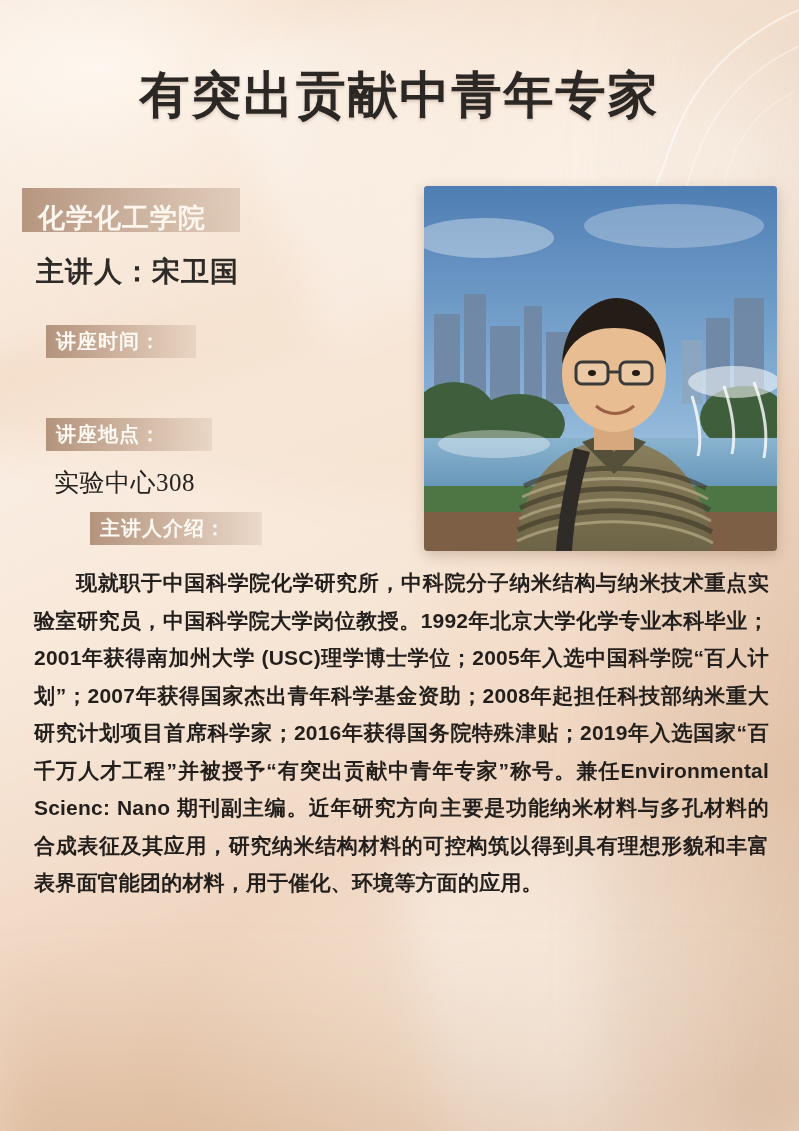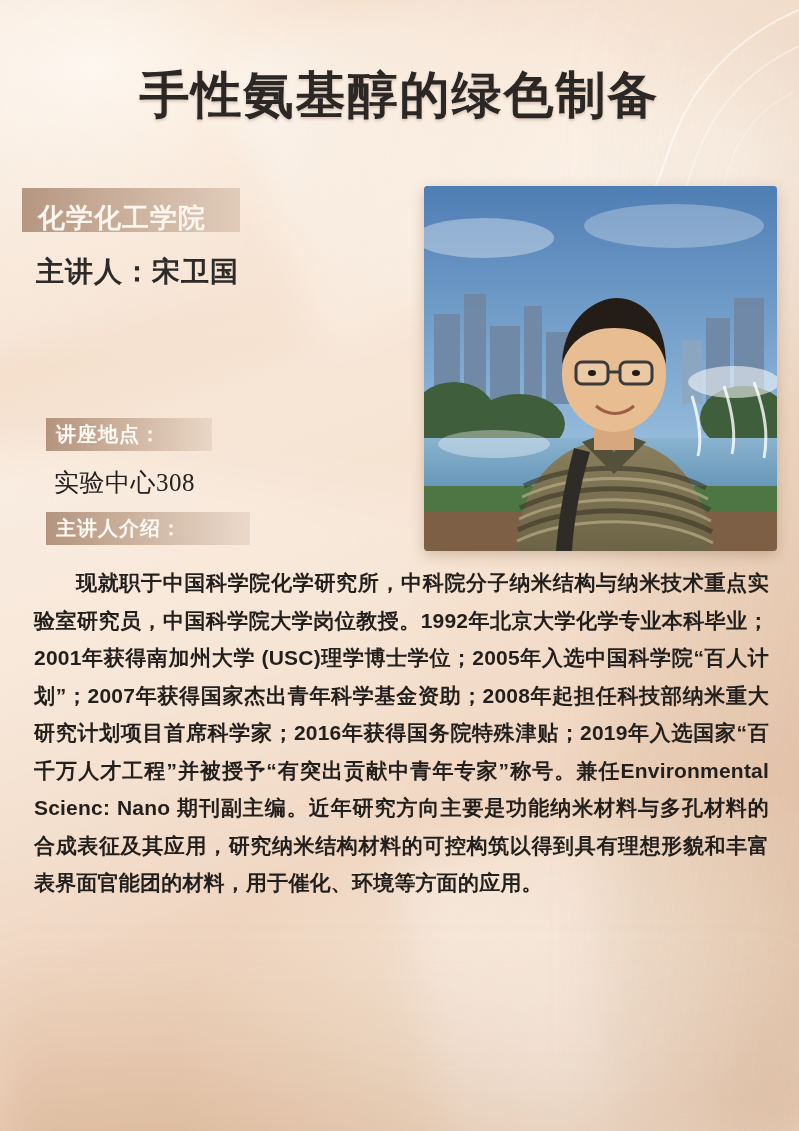--- a/index.html
+++ b/index.html
@@ -130,21 +130,21 @@
     padding: 0 12px 0 10px;
     background: linear-gradient(90deg, rgba(176,143,120,0.95), rgba(205,180,160,0.30));
     color: #fffaf4;
     font-size: 20px;
     font-weight: bold;
     letter-spacing: 1px;
     box-sizing: border-box;
   }
   .tag-time  { top: 325px; width: 150px; }
   .tag-place { top: 418px; width: 166px; }
-  .tag-bio   { top: 512px; width: 204px; }
+  .tag-bio   { top: 512px; width: 172px; margin-left: 44px; }
 
   .value-line {
     position: absolute;
     left: 54px;
     font-size: 25px;
     color: #262220;
     letter-spacing: 0.5px;
   }
   .val-time  { top: 372px; }
   .val-place { top: 466px; }
@@ -189,26 +189,27 @@
   <div class="streak streak-4"></div>
   <div class="shade-right"></div>
   <div class="shade-bottom"></div>
 
   <svg class="swirls" viewBox="0 0 360 360">
     <path d="M360 10 C 290 40, 250 90, 230 150 C 212 205, 190 250, 130 300" fill="none" stroke="rgba(255,255,255,0.75)" stroke-width="2"></path>
     <path d="M360 46 C 300 74, 268 118, 252 172 C 236 226, 214 266, 160 312" fill="none" stroke="rgba(255,255,255,0.55)" stroke-width="1.6"></path>
     <path d="M355 92 C 312 112, 292 148, 284 190 C 276 234, 258 262, 214 300" fill="none" stroke="rgba(255,255,255,0.40)" stroke-width="1.3"></path>
   </svg>
 
-  <div class="title">手性氨基醇的绿色制备</div>
+  <div class="title">有突出贡献中青年专家</div>
 
   <div class="dept-tag">化学化工学院</div>
 
   <div class="speaker-line">主讲人：宋卫国</div>
 
+  <div class="label-tag tag-time">讲座时间：</div>
 
   <div class="label-tag tag-place">讲座地点：</div>
   <div class="value-line val-place">实验中心308</div>
 
   <div class="label-tag tag-bio">主讲人介绍：</div>
 
   <div class="portrait">
     <svg width="353" height="365" viewBox="0 0 353 365">
       <defs>
         <linearGradient id="sky" x1="0" y1="0" x2="0" y2="1">

